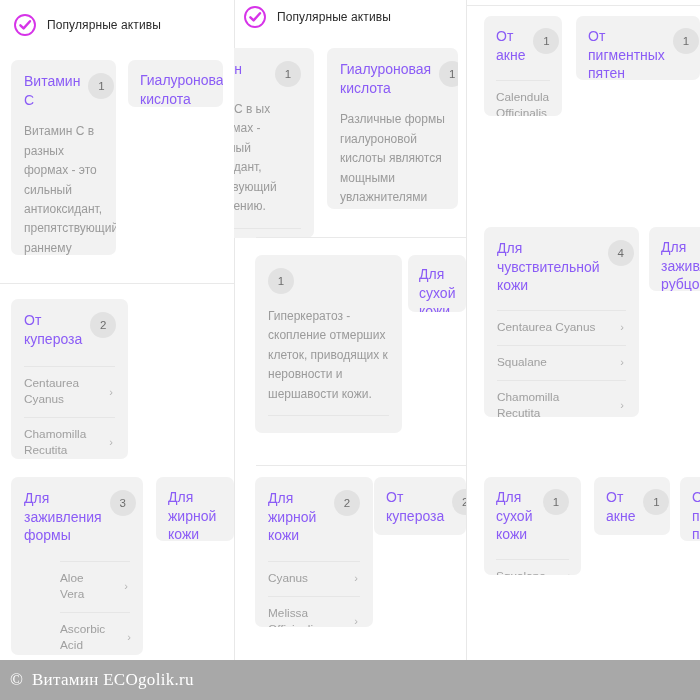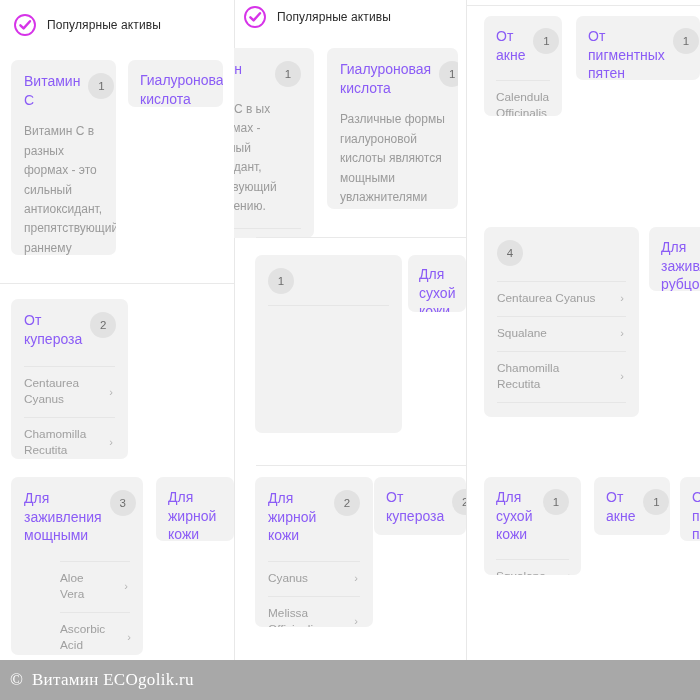--- a/index.html
+++ b/index.html
@@ -188,21 +188,21 @@
       <div class="ing">
         <span class="ing-name">Chamomilla Recutita</span>
         <span class="chev">›</span>
       </div>
     </div>
   </div>
 
 
   <div class="card" style="left:11px;top:477px;width:132px;height:178px;">
     <div class="card-head">
-      <div class="card-title">Для заживления мощными</div>
+      <div class="card-title">Для заживления формы</div>
       <div class="badge">3</div>
     </div>
     <div class="ing-list" style="margin-top:16px;margin-left:36px;">
       <div class="ing">
         <span class="ing-name">Aloe Vera</span>
         <span class="chev">›</span>
       </div>
       <div class="ing">
         <span class="ing-name">Ascorbic Acid</span>
         <span class="chev">›</span>
@@ -253,20 +253,21 @@
     <div class="card-desc">Различные формы гиалуроновой кислоты являются мощными увлажнителями кожи.</div>
 
   </div>
 
   <div class="divider" style="left:22px;top:237px;width:210px;"></div>
 
   <div class="card" style="left:21px;top:255px;width:147px;height:178px;">
     <div class="card-head">
       <div class="badge">1</div>
     </div>
+    <div class="card-desc">Гиперкератоз - скопление отмерших клеток, приводящих к неровности и шершавости кожи.</div>
     <div class="ing-list">
       <div class="ing">
         
         
       </div>
     </div>
   </div>
 
   <div class="card" style="left:174px;top:255px;width:58px;height:57px;padding:10px 11px;">
     <div class="card-title">Для сухой кожи</div>
@@ -320,20 +321,21 @@
 
   <div class="card" style="left:110px;top:16px;width:124px;height:64px;padding:11px 12px;">
     <div class="card-head">
       <div class="card-title">От пигментных пятен</div>
       <div class="badge">1</div>
     </div>
   </div>
 
   <div class="card" style="left:18px;top:227px;width:155px;height:190px;">
     <div class="card-head">
+      <div class="card-title">Для чувствительной кожи</div>
       <div class="badge">4</div>
     </div>
     <div class="ing-list" style="margin-top:15px;">
       <div class="ing">
         <span class="ing-name">Centaurea Cyanus</span>
         <span class="chev">›</span>
       </div>
       <div class="ing">
         <span class="ing-name">Squalane</span>
         <span class="chev">›</span>

